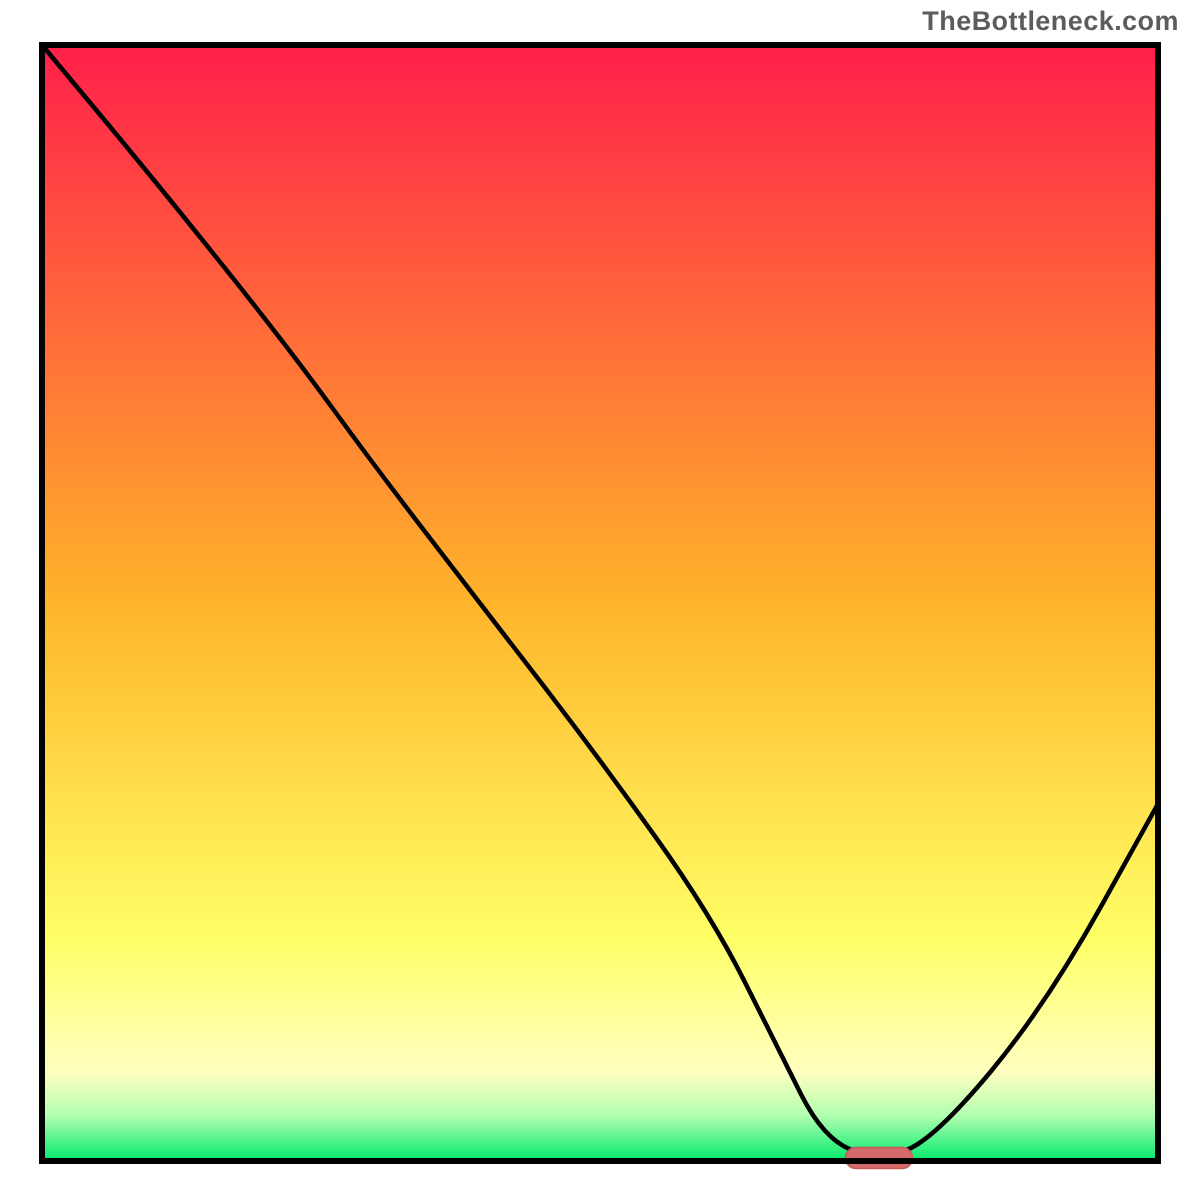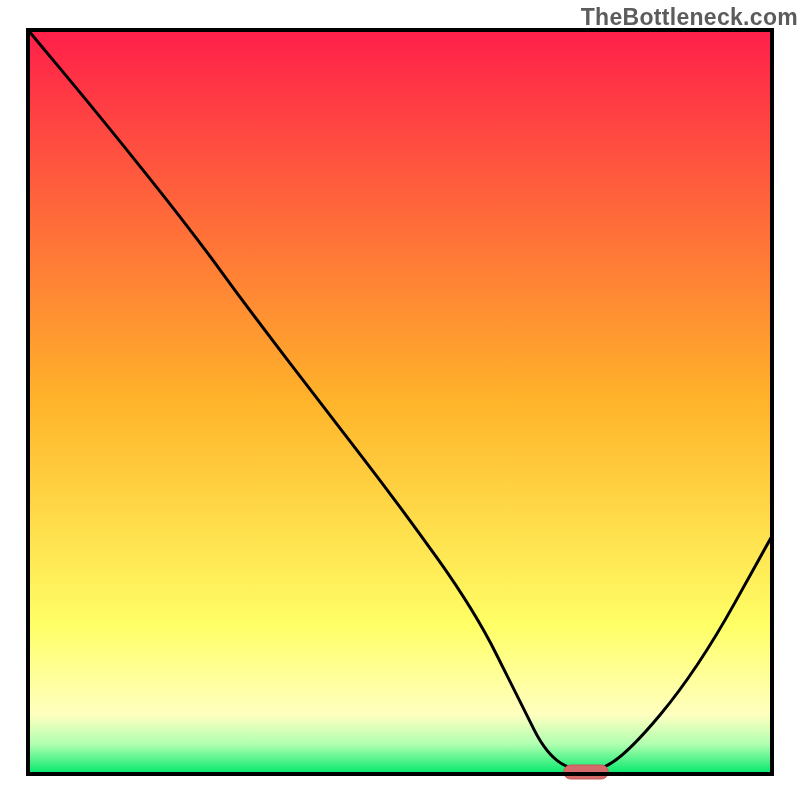--- a/index.html
+++ b/index.html
@@ -11,22 +11,22 @@
     font-family: Arial, Helvetica, sans-serif;
   }
   .container {
     position: relative;
     width: 800px;
     height: 800px;
   }
   .watermark {
     position: absolute;
     top: 4px;
-    right: 2px;
-    font-size: 23px;
+    right: 14px;
+    font-size: 18px;
     font-weight: 600;
     color: #5c5c5c;
     letter-spacing: 0.3px;
   }
   svg.plot {
     position: absolute;
     top: 0;
     left: 0;
   }
 </style>

